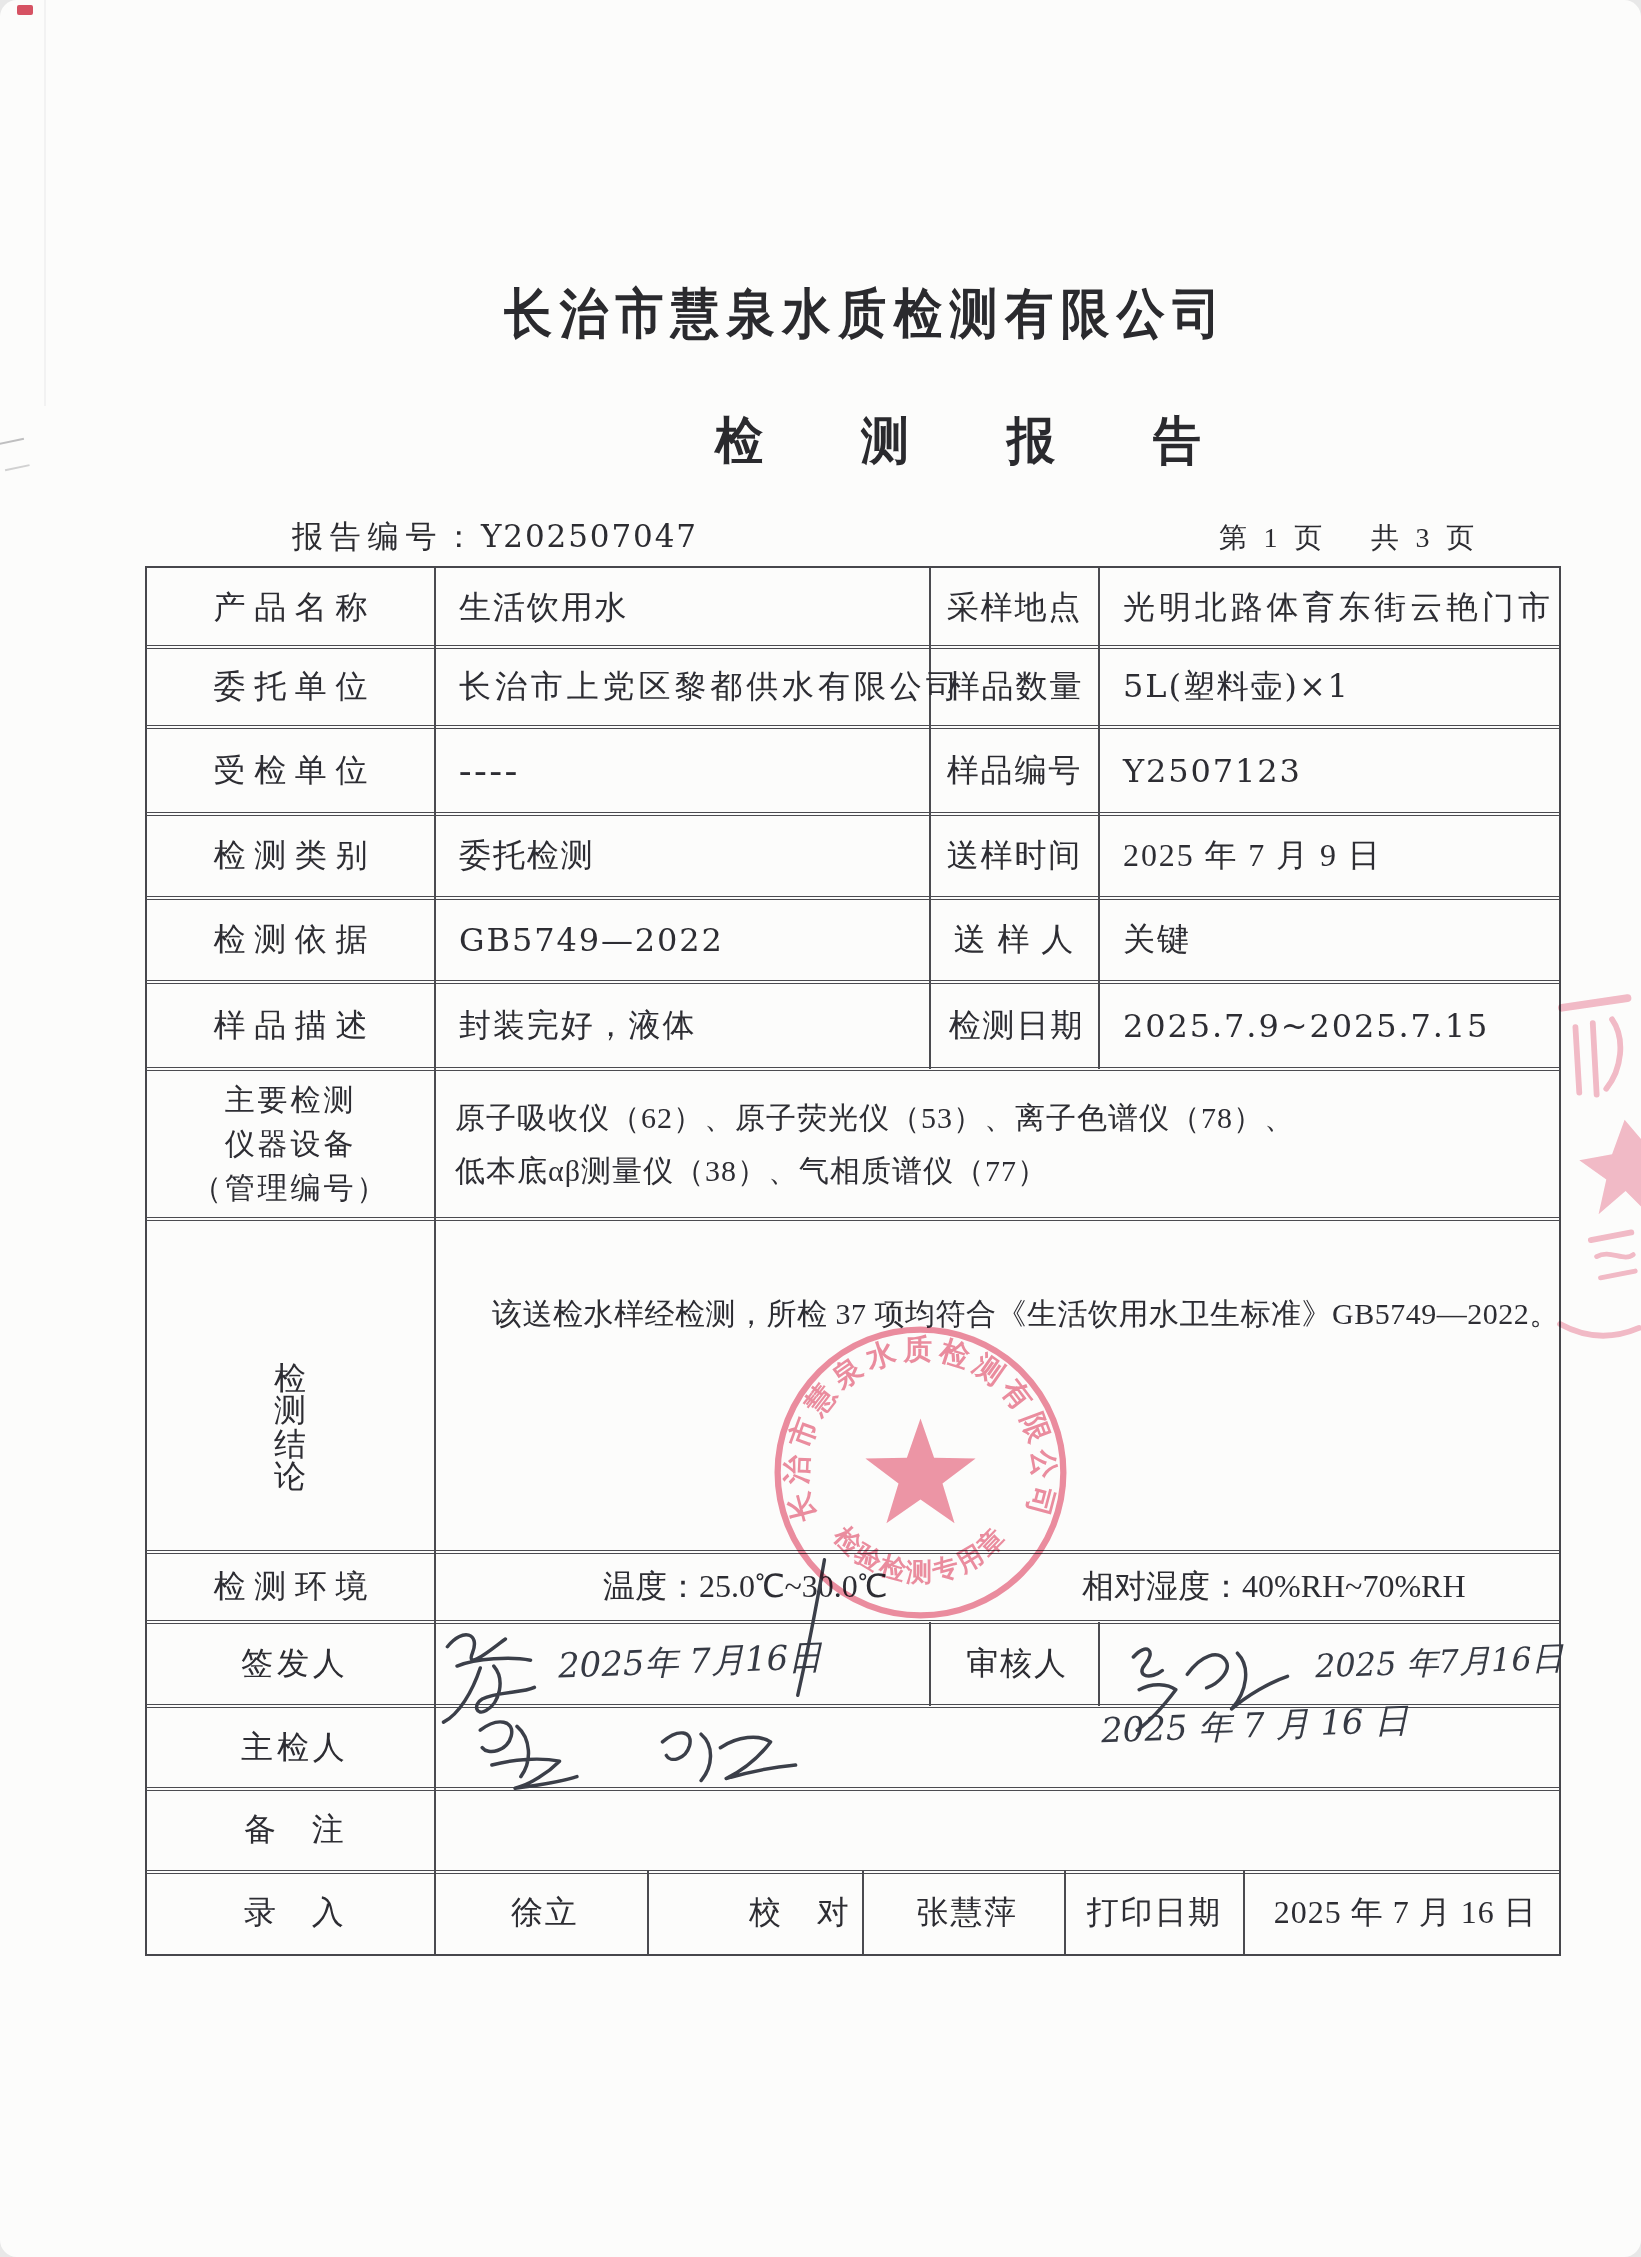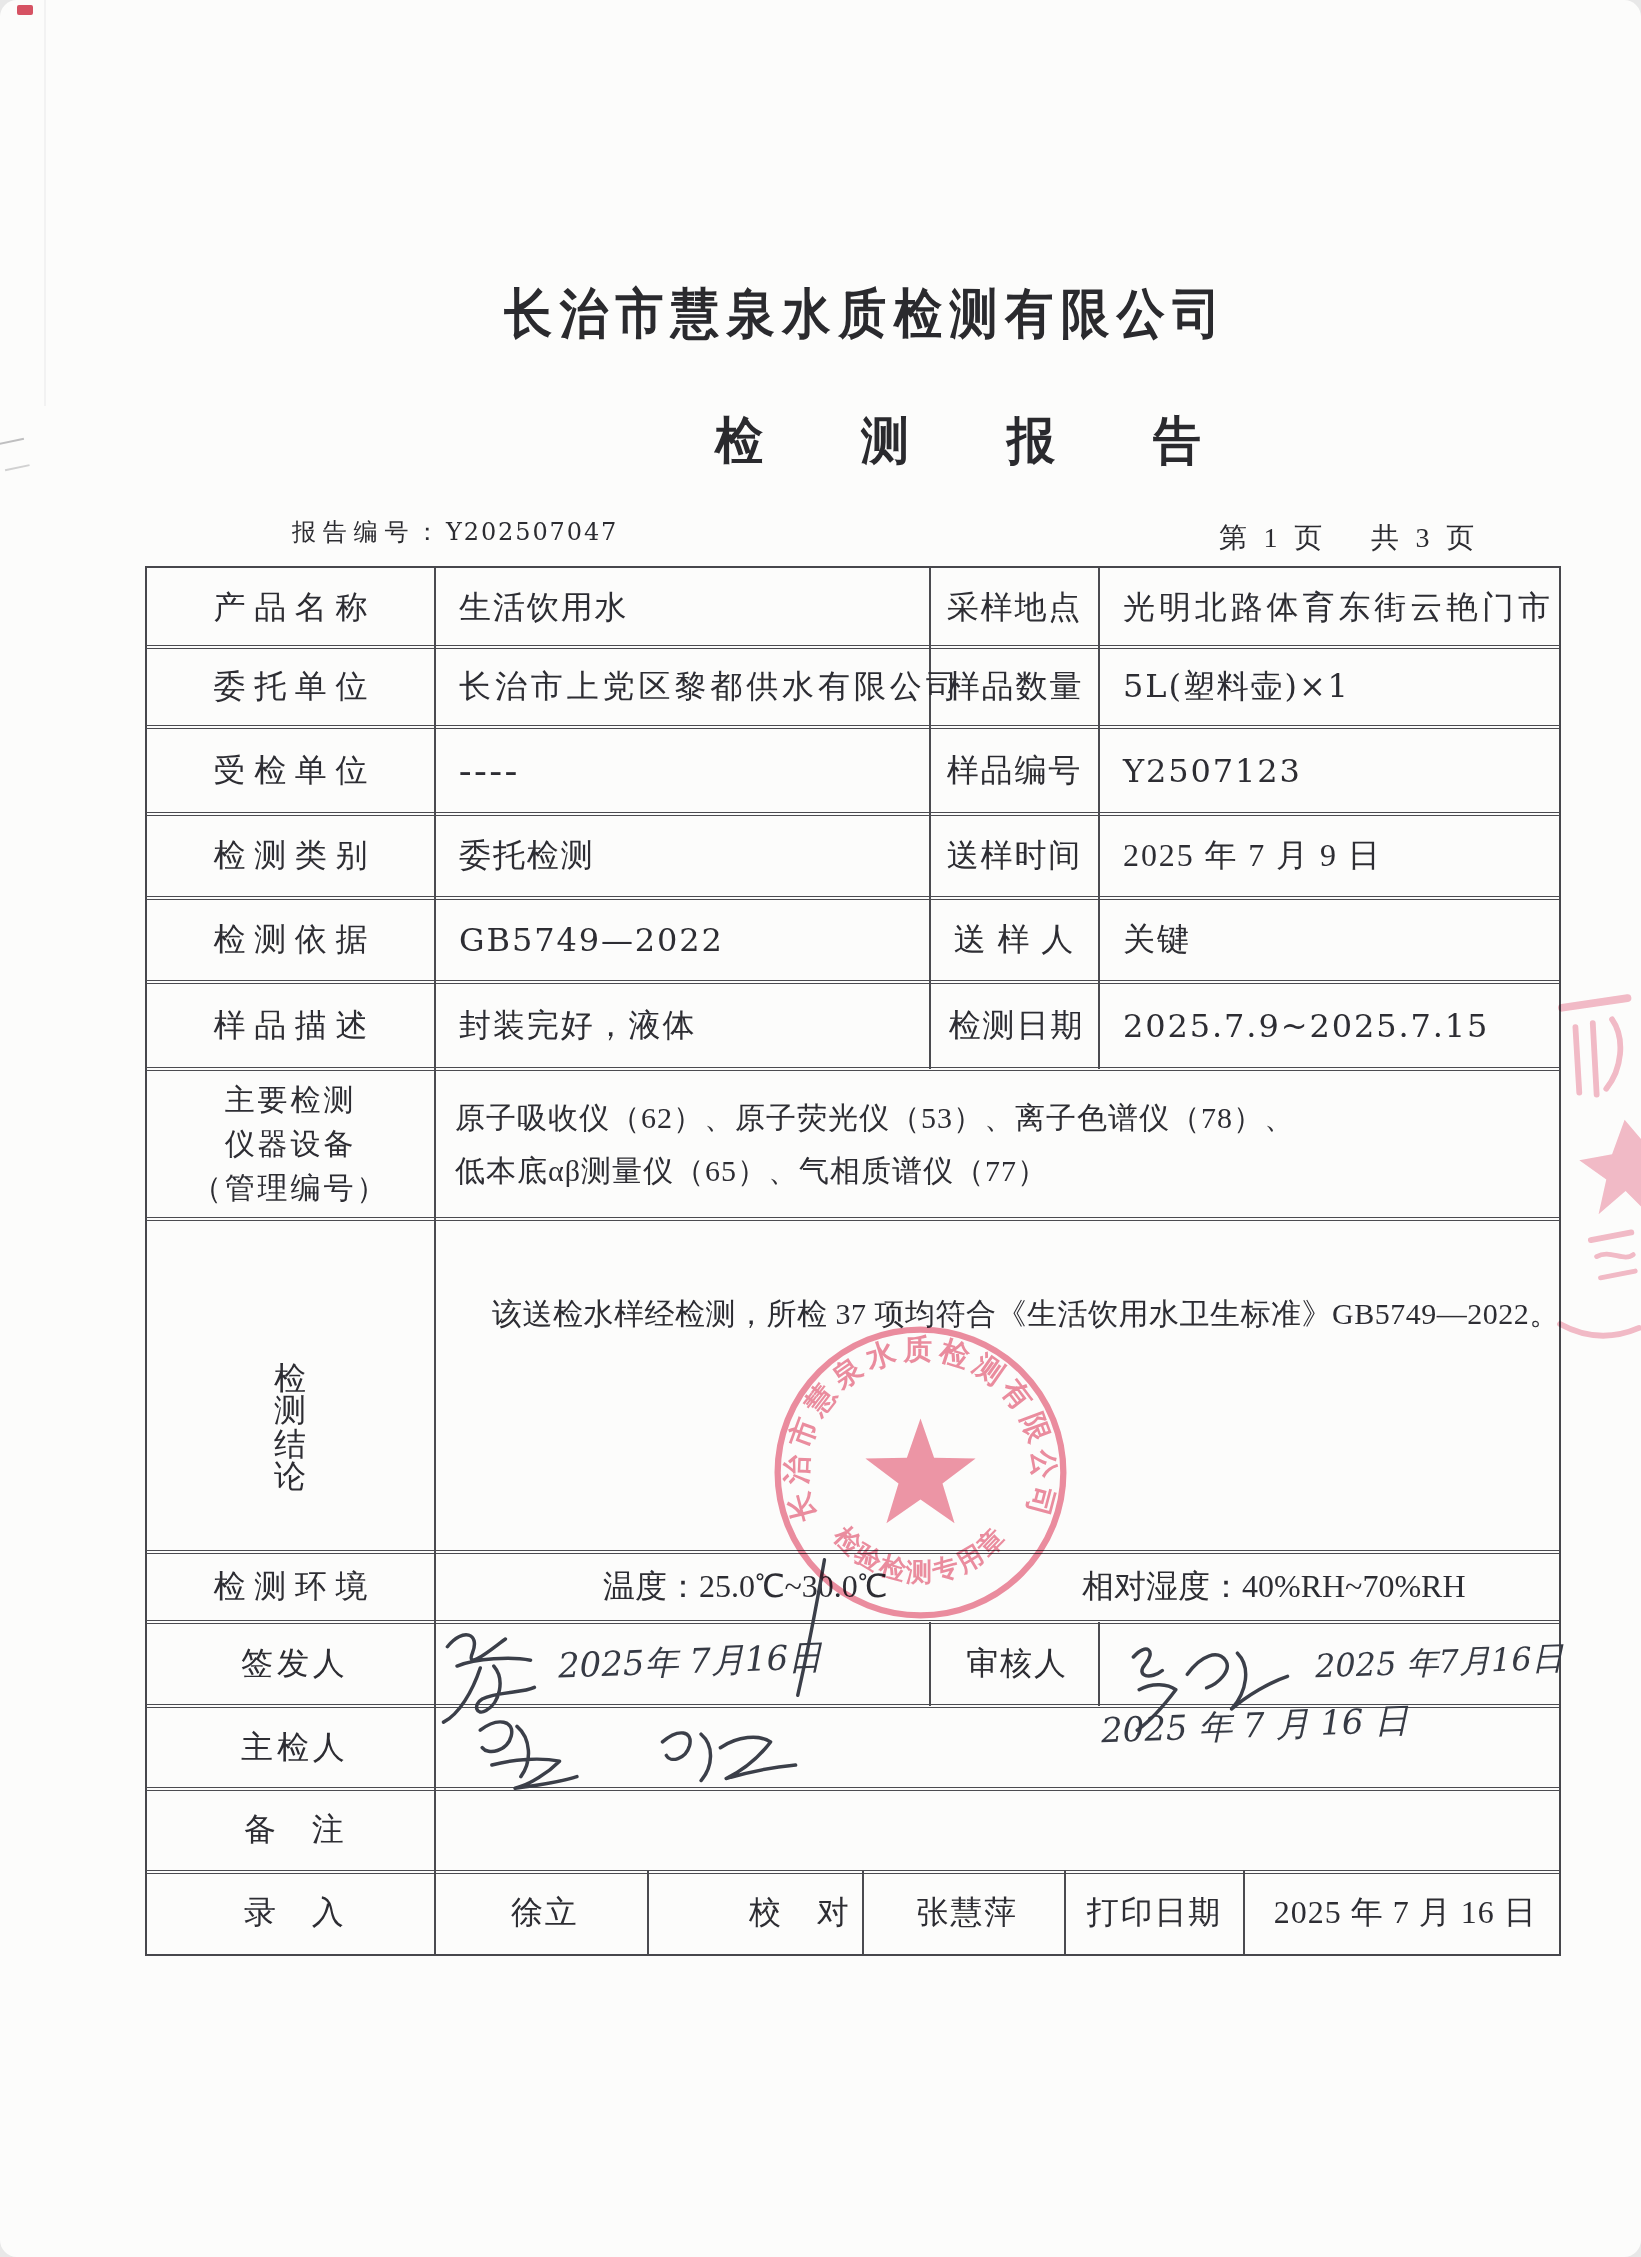--- a/index.html
+++ b/index.html
@@ -22,21 +22,21 @@
   .company-title{
     position:absolute;left:504px;top:278px;
     font-size:48px;font-weight:bold;letter-spacing:7.7px;white-space:nowrap;
     transform:scaleY(1.12);transform-origin:left top;color:#2a2a2e;
   }
   .doc-title{
     position:absolute;left:715px;top:407px;
     font-size:48px;font-weight:bold;letter-spacing:43px;white-space:nowrap;
     transform:scaleY(1.06);transform-origin:left top;color:#2a2a2e;
   }
-  .report-no-line{position:absolute;left:292px;top:516px;font-size:24px;white-space:nowrap;}
+  .report-no-line{position:absolute;left:292px;top:516px;font-size:31px;white-space:nowrap;}
   .report-no-line .lbl{letter-spacing:6.8px;}
   .report-no-line .num{font-family:"DejaVu Serif", serif;letter-spacing:1.9px;}
   .page-info{position:absolute;left:1219px;top:519px;font-size:28px;white-space:nowrap;}
   .page-info span{margin-right:44px;letter-spacing:4.8px;}
 
   
   .report-table{
     position:absolute;left:145px;top:566px;width:1412px;height:1386px;
     border:2.5px solid #47474c;box-sizing:content-box;
   }
@@ -147,21 +147,21 @@
     <div class="cell lab" style="left:782px;top:414px;width:169px;height:87px;letter-spacing:1.9px;padding-left:6px">检测日期</div>
     <div class="cell val num-font" style="left:951px;top:414px;width:461px;height:87px">2025.7.9~2025.7.15</div>
 
     <div class="cell eq-label" style="left:0;top:501px;width:287px;height:150px">
       <div>主要检测</div>
       <div>仪器设备</div>
       <div>（管理编号）</div>
     </div>
     <div class="cell eq-value" style="left:287px;top:501px;width:1125px;height:150px">
       <div>原子吸收仪（62）、原子荧光仪（53）、离子色谱仪（78）、</div>
-      <div>低本底αβ测量仪（65）、气相质谱仪（77）</div>
+      <div>低本底αβ测量仪（38）、气相质谱仪（77）</div>
     </div>
 
     <div class="cell concl-label" style="left:0;top:651px;width:287px;height:333px">
       <div class="vtext">检测结论</div>
     </div>
     <div class="cell concl-value" style="left:287px;top:651px;width:1125px;height:333px">该送检水样经检测，所检 37 项均符合《生活饮用水卫生标准》GB5749—2022。</div>
 
     <div class="cell lab" style="left:0;top:984px;width:287px;height:70px">检测环境</div>
     <div class="cell env-value" style="left:287px;top:984px;width:1125px;height:70px">
       <span class="temp">温度：25.0℃~30.0℃</span>

